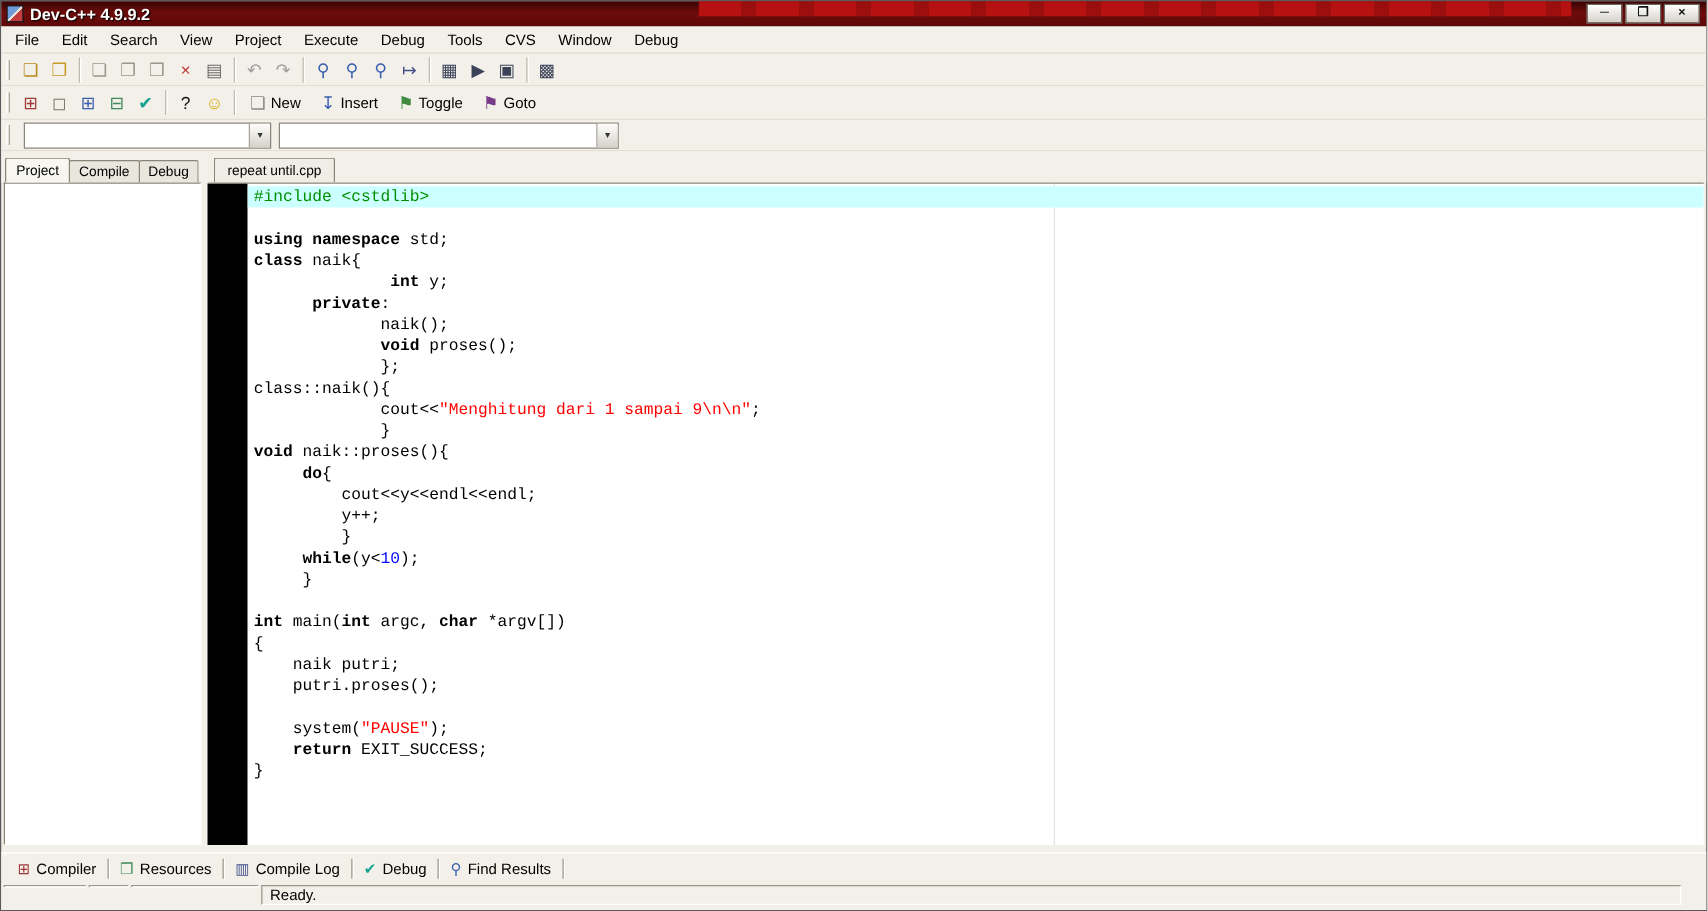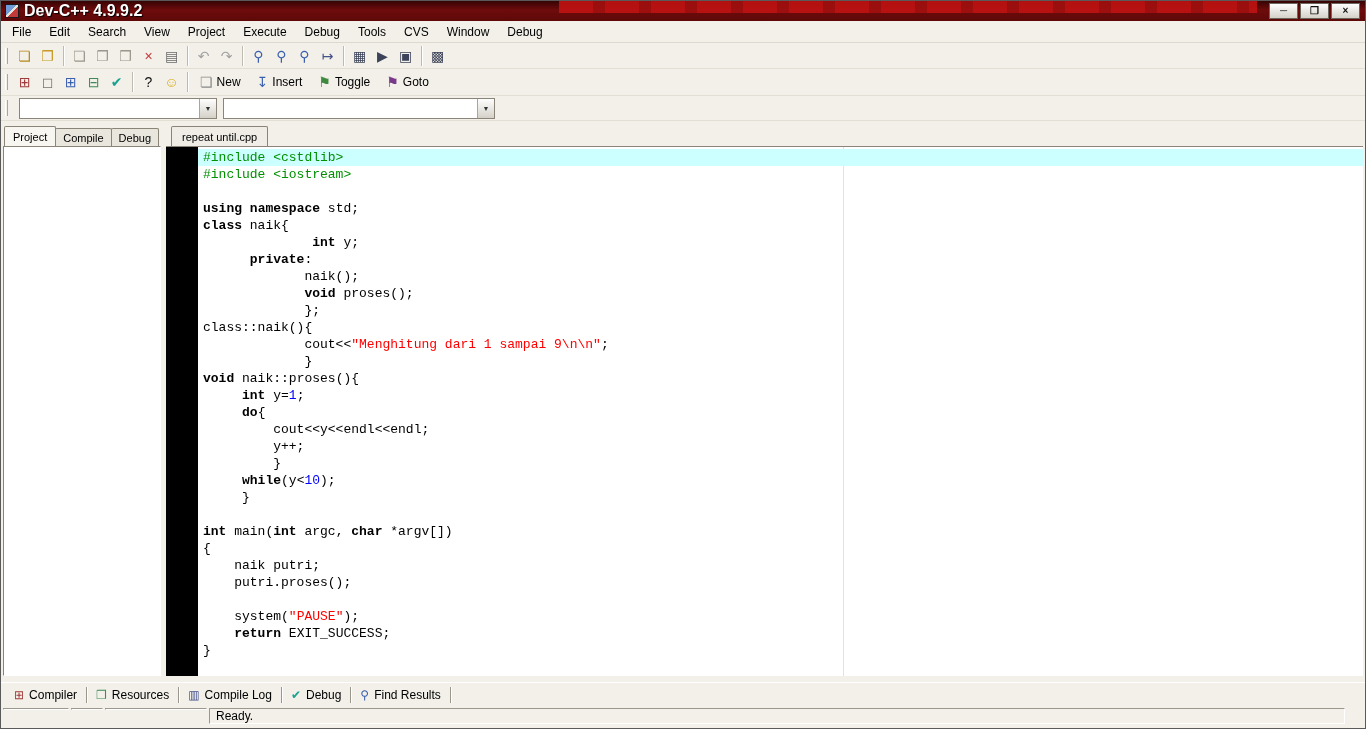--- a/index.html
+++ b/index.html
@@ -3,21 +3,21 @@
 <meta charset="utf-8">
 <style>
   *{box-sizing:border-box;margin:0;padding:0;}
   html,body{width:1366px;height:729px;overflow:hidden;}
   body{font-family:"Liberation Sans",sans-serif;font-size:12px;color:#000;}
   .app{width:1366px;height:729px;display:flex;flex-direction:column;background:var(--chrome,#f2f0e9);border:1px solid #5a5a5a;}
 
   
   .titlebar{height:20px;flex:0 0 20px;background:linear-gradient(#360404,var(--titlebar,#6e0b0b) 45%,#5e0808);display:flex;align-items:center;position:relative;}
   .app-icon{width:14px;height:14px;margin:0 5px 0 4px;border:1px solid #1a1a1a;background:linear-gradient(135deg,#6f9bd8 0 45%,#e8e4da 45% 55%,#c23a3a 55% 100%);flex:0 0 14px;}
-  .title-text{color:#fff;font-weight:bold;font-size:16px;text-shadow:1px 1px 1px #000;white-space:nowrap;}
+  .title-text{color:#fff;font-weight:bold;font-size:13px;text-shadow:1px 1px 1px #000;white-space:nowrap;}
   .artifact{position:absolute;left:558px;top:0;width:698px;height:12px;background:repeating-linear-gradient(90deg,var(--titlebar-artifact,#c01212) 0 34px,#a30f0f 34px 46px);opacity:.9;}
   .win-controls{margin-left:auto;display:flex;gap:2px;padding-right:5px;position:relative;z-index:2;}
   .win-btn{width:29px;height:16px;background:linear-gradient(#fefefe,#d4d1c8);border:1px solid #6a675e;display:flex;align-items:center;justify-content:center;}
   .win-glyph{font-size:10px;line-height:10px;color:#111;font-weight:bold;}
 
   
   .menubar{height:22px;flex:0 0 22px;display:flex;align-items:center;padding-left:2px;background:var(--chrome,#f2f0e9);border-bottom:1px solid #dcd9ce;}
   .menu-item{padding:3px 9px;cursor:default;}
 
   
@@ -238,34 +238,32 @@
     </div>
   </div>
 
   <div class="main">
     <div class="left-panel"></div>
     <div class="editor">
       <div class="gutter"></div>
       <div class="code">
         <div class="margin-line"></div>
       <div class="code-line hl"><span class="tok-pp">#include &lt;cstdlib&gt;</span></div>
-          <div class="code-line"><span class="tok-pp">#include &lt;iostream&gt;</span></div>
           <div class="code-line"></div>
           <div class="code-line"><span class="tok-kw">using</span><span class="tok-pl"> </span><span class="tok-kw">namespace</span><span class="tok-pl"> std;</span></div>
           <div class="code-line"><span class="tok-kw">class</span><span class="tok-pl"> naik{</span></div>
           <div class="code-line"><span class="tok-pl">              </span><span class="tok-kw">int</span><span class="tok-pl"> y;</span></div>
           <div class="code-line"><span class="tok-pl">      </span><span class="tok-kw">private</span><span class="tok-pl">:</span></div>
           <div class="code-line"><span class="tok-pl">             naik();</span></div>
           <div class="code-line"><span class="tok-pl">             </span><span class="tok-kw">void</span><span class="tok-pl"> proses();</span></div>
           <div class="code-line"><span class="tok-pl">             };</span></div>
           <div class="code-line"><span class="tok-pl">class::naik(){</span></div>
           <div class="code-line"><span class="tok-pl">             cout&lt;&lt;</span><span class="tok-str">"Menghitung dari 1 sampai 9\n\n"</span><span class="tok-pl">;</span></div>
           <div class="code-line"><span class="tok-pl">             }</span></div>
           <div class="code-line"><span class="tok-kw">void</span><span class="tok-pl"> naik::proses(){</span></div>
-          <div class="code-line"><span class="tok-pl">     </span><span class="tok-kw">int</span><span class="tok-pl"> y=</span><span class="tok-num">1</span><span class="tok-pl">;</span></div>
           <div class="code-line"><span class="tok-pl">     </span><span class="tok-kw">do</span><span class="tok-pl">{</span></div>
           <div class="code-line"><span class="tok-pl">         cout&lt;&lt;y&lt;&lt;endl&lt;&lt;endl;</span></div>
           <div class="code-line"><span class="tok-pl">         y++;</span></div>
           <div class="code-line"><span class="tok-pl">         }</span></div>
           <div class="code-line"><span class="tok-pl">     </span><span class="tok-kw">while</span><span class="tok-pl">(y&lt;</span><span class="tok-num">10</span><span class="tok-pl">);</span></div>
           <div class="code-line"><span class="tok-pl">     }</span></div>
           <div class="code-line"></div>
           <div class="code-line"><span class="tok-kw">int</span><span class="tok-pl"> main(</span><span class="tok-kw">int</span><span class="tok-pl"> argc, </span><span class="tok-kw">char</span><span class="tok-pl"> *argv[])</span></div>
           <div class="code-line"><span class="tok-pl">{</span></div>
           <div class="code-line"><span class="tok-pl">    naik putri;</span></div>

